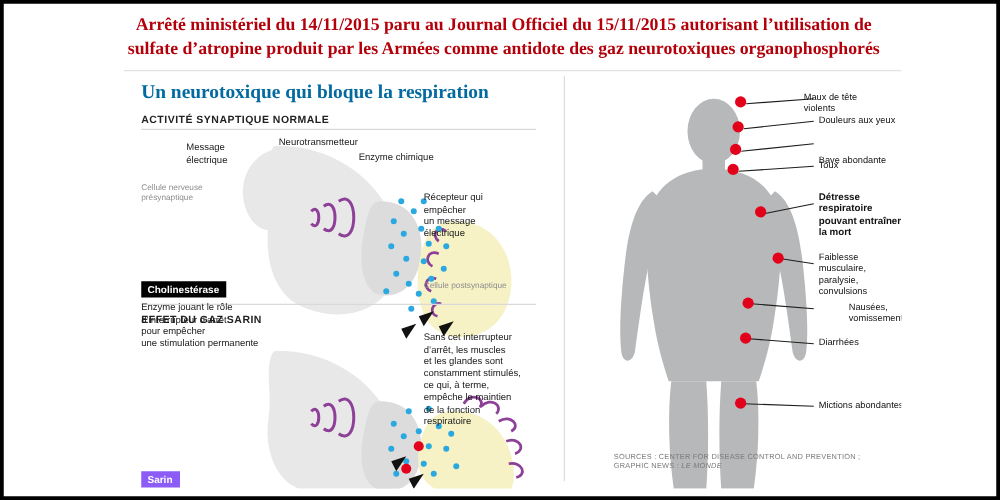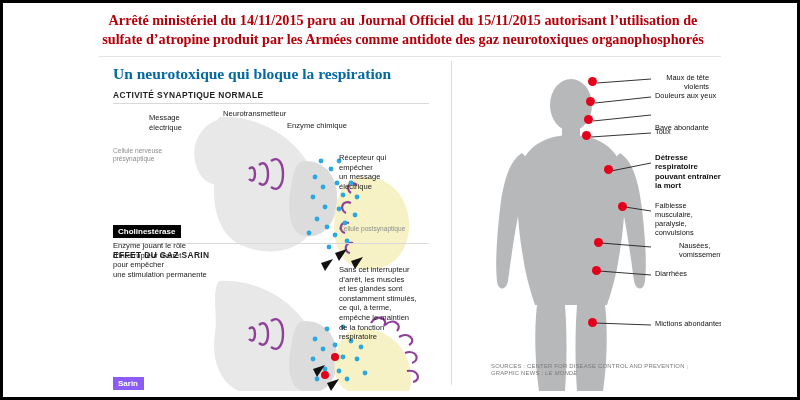--- a/index.html
+++ b/index.html
@@ -301,21 +301,21 @@
     <div class="dot" style="left:489px; top:20px;"></div>
     <div class="dot" style="left:487px; top:40px;"></div>
     <div class="dot" style="left:485px; top:58px;"></div>
     <div class="dot" style="left:483px; top:74px;"></div>
     <div class="dot" style="left:505px; top:108px;"></div>
     <div class="dot" style="left:519px; top:145px;"></div>
     <div class="dot" style="left:495px; top:181px;"></div>
     <div class="dot" style="left:493px; top:209px;"></div>
     <div class="dot" style="left:489px; top:261px;"></div>
 
-    <div class="callout" style="left:544px; top:16px; width:66px;text-align:right;">Maux de tête violents</div>
+    <div class="callout" style="left:544px; top:16px; width:66px;">Maux de tête violents</div>
     <div class="callout" style="left:556px; top:34px; width:66px;">Douleurs aux yeux</div>
     <div class="callout" style="left:556px; top:66px; width:66px;">Bave abondante</div>
     <div class="callout" style="left:556px; top:70px; width:66px;">Toux</div>
     <div class="callout bold" style="left:556px; top:96px; width:70px; white-space:pre-line;">Détresse respiratoire
 pouvant entraîner la mort</div>
     <div class="callout" style="left:556px; top:144px; width:68px; white-space:pre-line;">Faiblesse musculaire,
 paralysie, convulsions</div>
     <div class="callout" style="left:556px; top:184px; width:68px;margin-left:24px;">Nausées, vomissements</div>
     <div class="callout" style="left:556px; top:212px; width:68px;">Diarrhées</div>
     <div class="callout" style="left:556px; top:262px; width:68px;">Mictions abondantes</div>

